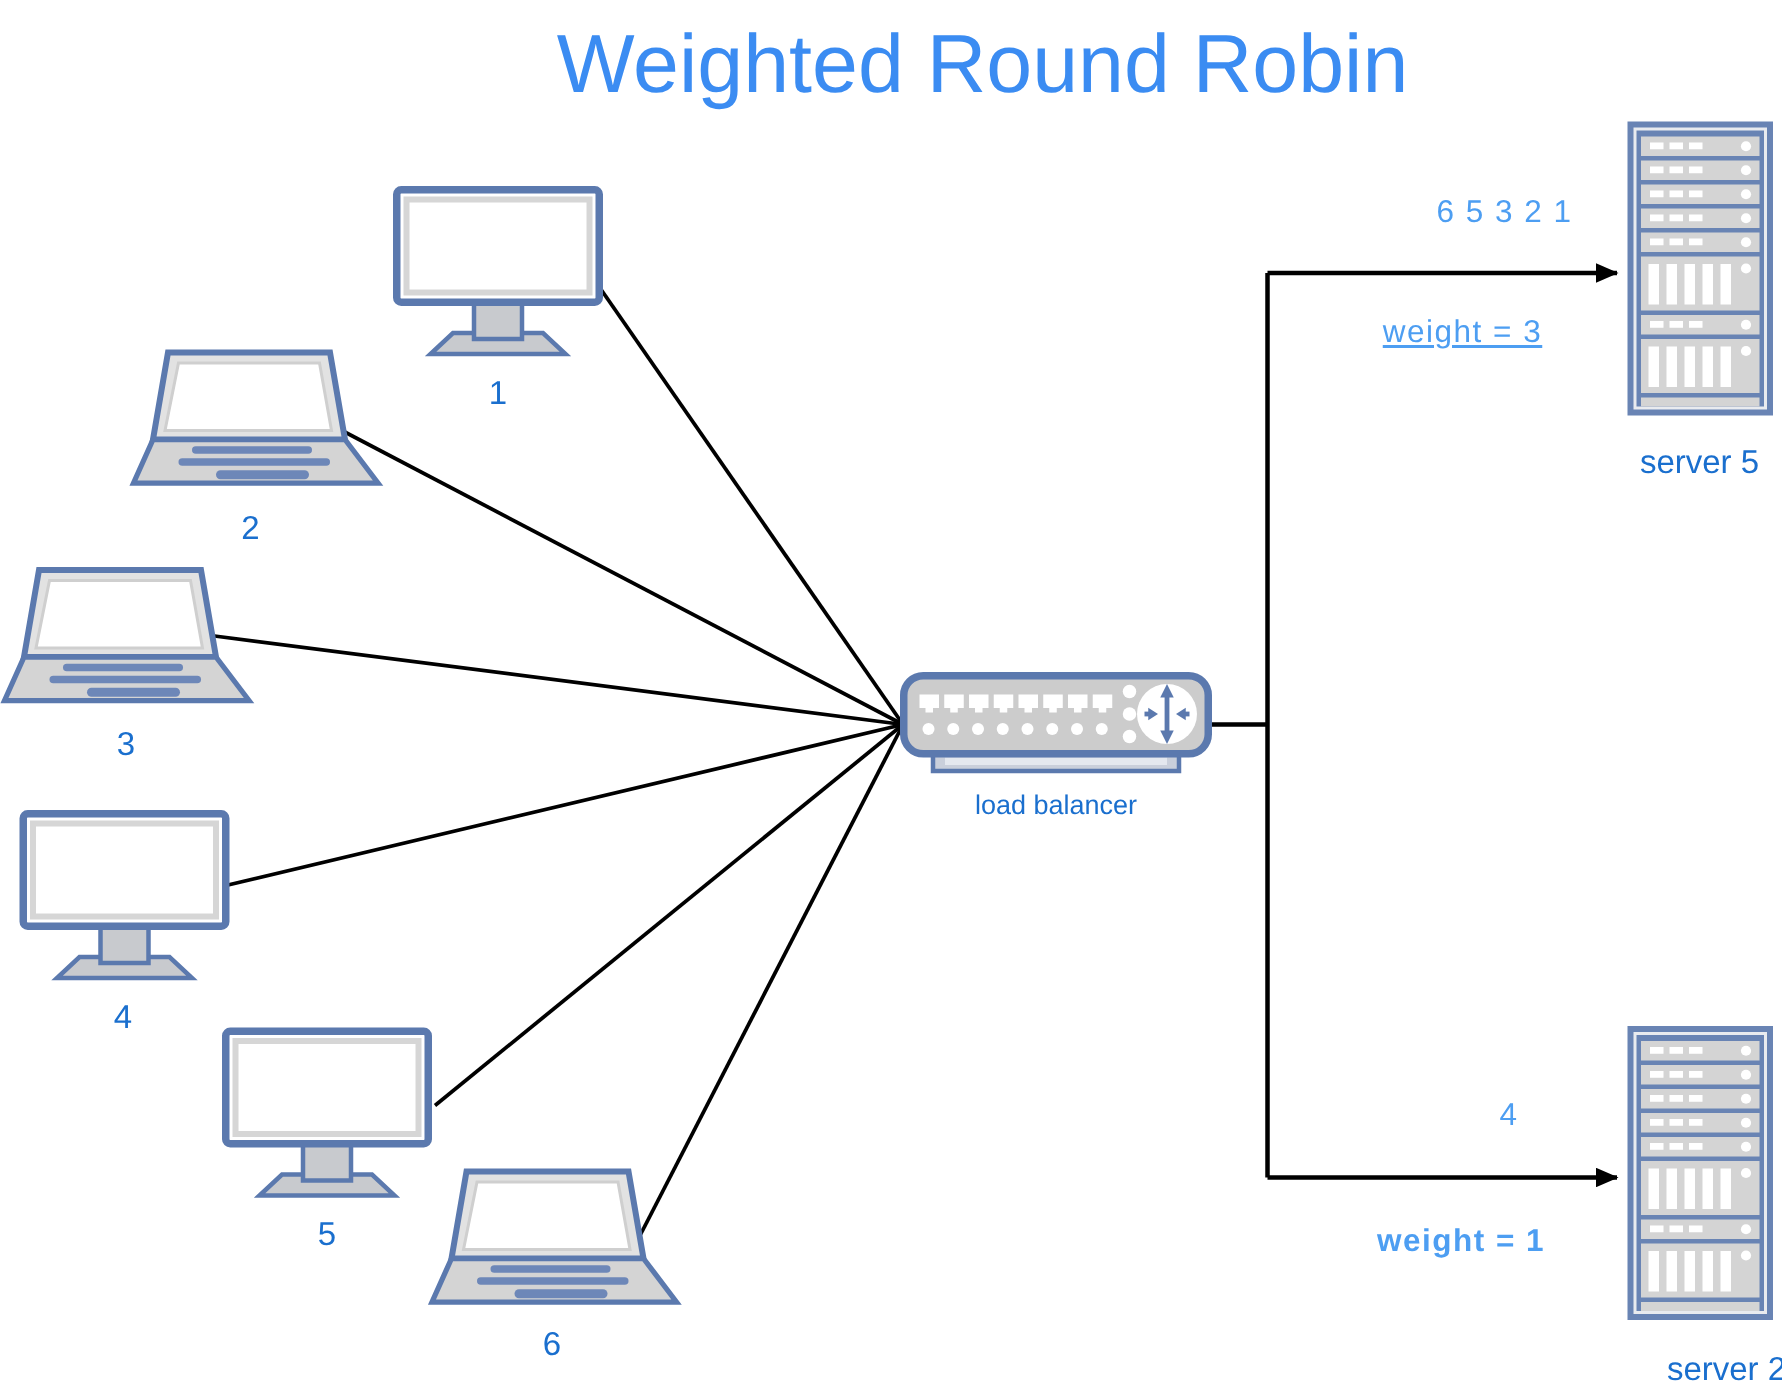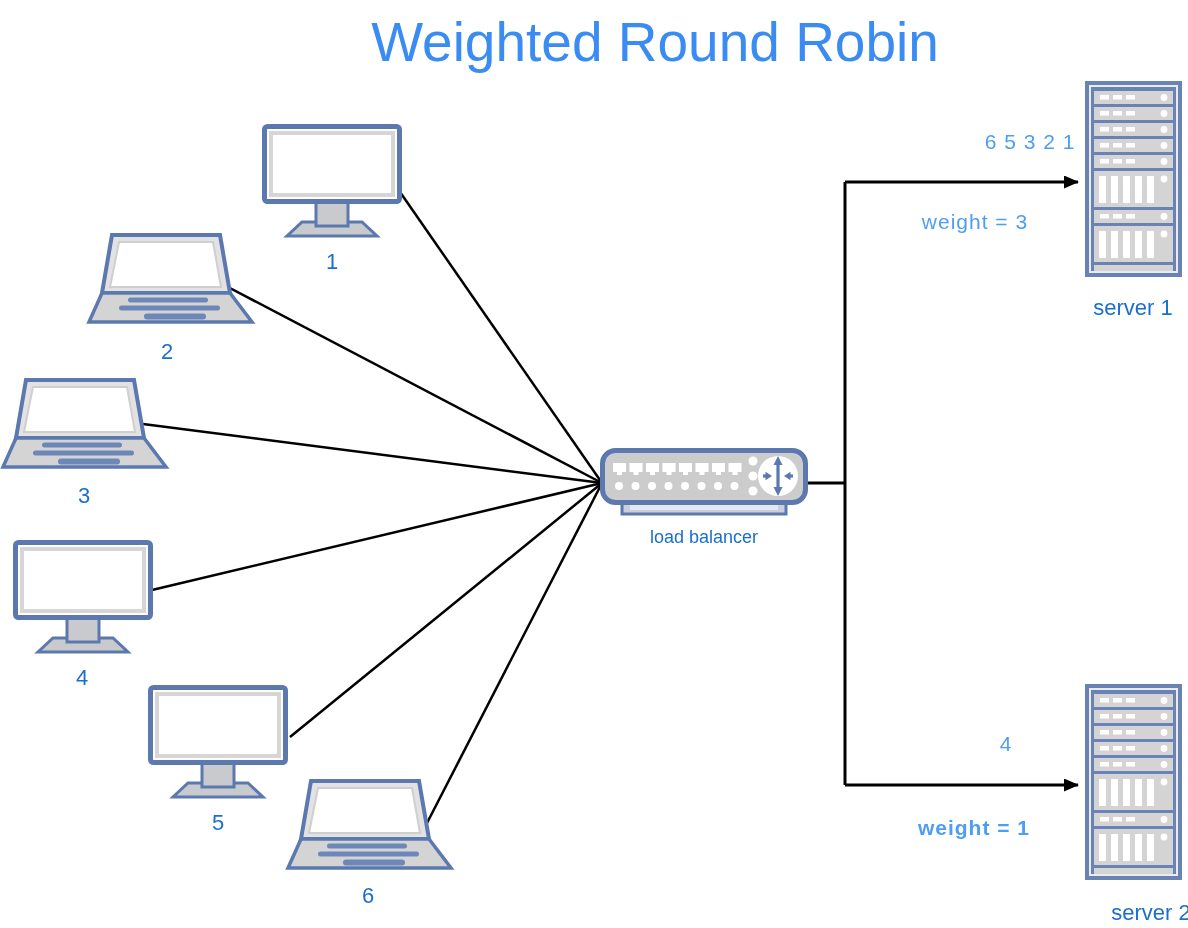--- a/index.html
+++ b/index.html
@@ -30,22 +30,22 @@
   }
   .lbl-c1{left:332px;top:262px;}
   .lbl-c2{left:167px;top:352px;}
   .lbl-c3{left:84px;top:496px;}
   .lbl-c4{left:82px;top:678px;}
   .lbl-c5{left:218px;top:823px;}
   .lbl-c6{left:368px;top:896px;}
   .lbl-lb{left:704px;top:537px;font-size:18px;}
   .lbl-s1{left:1133px;top:308px;}
   .lbl-s2{left:1135px;top:913px;margin-left:16px;}
-  .lbl-q1{left:1003px;top:142px;margin-left:27px;}
-  .lbl-w1{left:975px;top:222px;}
+  .lbl-q1{left:1003px;top:142px;}
+  .lbl-w1{left:975px;top:222px;text-decoration:underline;}
   .lbl-q2{left:1006px;top:744px;}
   .lbl-w2{left:974px;top:828px;font-weight:bold;}
 </style>
 </head>
 <body>
 
 <div id="canvas">
 
   <svg id="diagram-svg" width="1188" height="928" viewBox="0 0 1188 928">
     <defs>
@@ -225,19 +225,19 @@
   <div class="lbl lbl-c2">2</div>
   <div class="lbl lbl-c3">3</div>
   <div class="lbl lbl-c4">4</div>
   <div class="lbl lbl-c5">5</div>
   <div class="lbl lbl-c6">6</div>
 
   <div class="lbl lbl-lb">load balancer</div>
 
   <div class="lbl lbl-annotation lbl-q1">6 5 3 2 1</div>
   <div class="lbl lbl-annotation lbl-w1">weight = 3</div>
-  <div class="lbl lbl-s1">server 1</div>
+  <div class="lbl lbl-s1">server 5</div>
 
   <div class="lbl lbl-annotation lbl-q2">4</div>
   <div class="lbl lbl-annotation lbl-w2">weight = 1</div>
   <div class="lbl lbl-s2">server 2</div>
 
 </div>
 
 </body></html>

